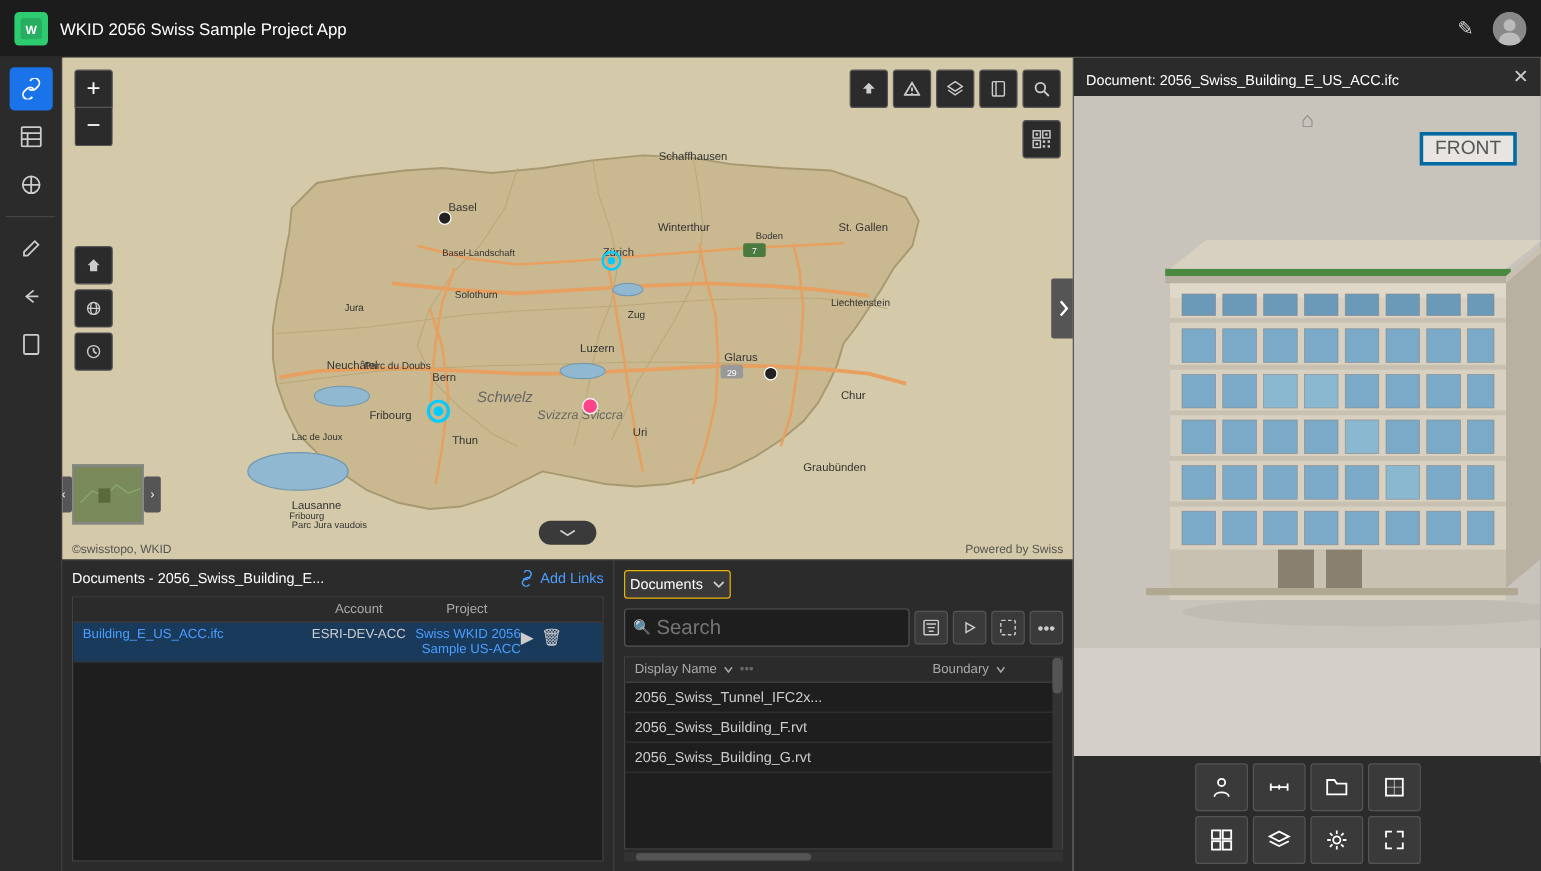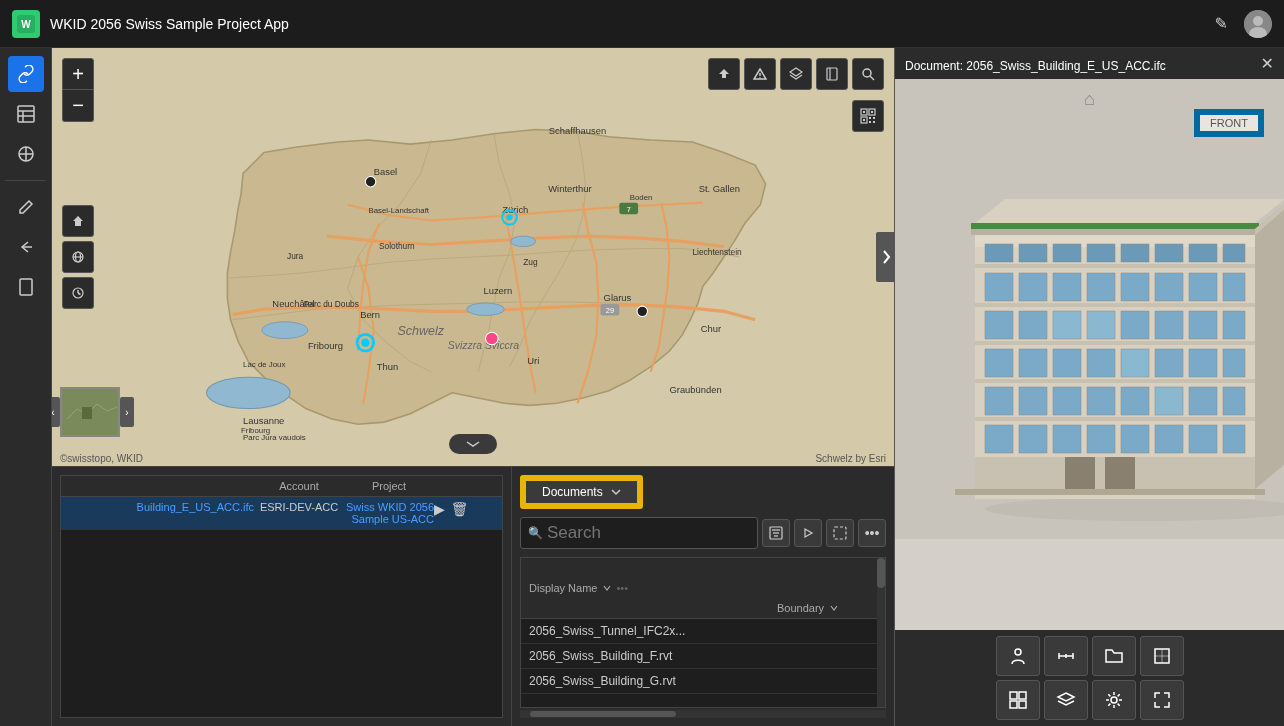--- a/index.html
+++ b/index.html
@@ -266,21 +266,21 @@
     .doc-table-col.project { width: 90px; text-align: center; }
     .doc-table-col.actions { width: 60px; }
     .doc-table-row {
       display: flex;
       padding: 4px 8px;
       border-bottom: 1px solid #333;
       align-items: flex-start;
     }
     .doc-table-row.selected { background: #1a3a5c; }
     .doc-cell { font-size: 11px; }
-    .doc-cell.name { flex: 1; color: #4a9eff; word-break: break-all; text-align: right; }
+    .doc-cell.name { flex: 1; color: #4a9eff; word-break: break-all; }
     .doc-cell.account { width: 90px; text-align: center; color: #ccc; }
     .doc-cell.project { width: 90px; text-align: right; }
     .doc-cell.project a { color: #4a9eff; text-decoration: none; }
     .doc-cell.actions { width: 60px; display: flex; gap: 6px; align-items: center; }
     .doc-action-btn { color: #ccc; cursor: pointer; font-size: 14px; }
 
     
     #doc-panel-right {
       flex: 1;
       background: #2b2b2b;
@@ -289,23 +289,23 @@
       padding: 8px;
     }
     .doc-right-header {
       display: flex;
       align-items: center;
       margin-bottom: 8px;
       gap: 6px;
     }
     .doc-dropdown {
       background: #3a3a3a;
-      border: 6px solid #eab308;
+      border: 1px solid #eab308;
       color: #fff;
-      padding: 4px 16px;
+      padding: 4px 4px;
       border-radius: 3px;
       font-size: 12px;
       display: flex; align-items: center; gap: 8px;
       cursor: pointer;
     }
     .doc-search-row {
       display: flex;
       align-items: center;
       gap: 4px;
       margin-bottom: 8px;
@@ -346,21 +346,21 @@
       border-bottom: 1px solid #444;
       padding: 4px 8px;
       align-items: center;
       gap: 12px;
     }
     .doc-list-col {
       color: #aaa; font-size: 11px;
       display: flex; align-items: center; gap: 2px;
     }
     .doc-list-col.display-name { flex: 1; }
-    .doc-list-col.boundary { width: 100px; margin-top: 40px; }
+    .doc-list-col.boundary { width: 100px; }
     .doc-list-row {
       padding: 5px 8px;
       border-bottom: 1px solid #333;
       color: #ccc; font-size: 12px;
       cursor: pointer;
     }
 
     
     #panel-3d {
       width: 390px;
@@ -660,21 +660,21 @@
               <circle cx="7" cy="7" r="5" fill="none" stroke="#ccc" stroke-width="1.2"></circle>
               <line x1="7" y1="4" x2="7" y2="7" stroke="#ccc" stroke-width="1.5"></line>
               <line x1="7" y1="7" x2="9.5" y2="8.5" stroke="#ccc" stroke-width="1.5"></line>
             </svg>
         </div>
       </div>
 
       
       <div class="map-footer">
         <span>©swisstopo, WKID</span>
-        <span>Schwelz by Esri</span>
+        <span>Powered by Swiss</span>
       </div>
 
       
       <div class="map-left-thumb" style="position:absolute; left:8px; bottom:28px;">
         <div style="position:relative; display:inline-block;">
           <div class="thumb-nav-btn" style="position:absolute; left:-14px; top:50%; transform:translateY(-50%); width:14px; height:30px; background:#555; display:flex; align-items:center; justify-content:center; cursor:pointer; color:#fff; font-size:10px; border-radius:2px;">‹</div>
           <div class="thumb-box" style="width:60px; height:50px; border:2px solid #888; background:#6b7a4a; overflow:hidden; display:flex; align-items:center; justify-content:center;">
             <svg width="56" height="46" viewBox="0 0 56 46">
                 <rect width="56" height="46" fill="#7a8a5a"></rect>
                 <path d="M5,30 L15,20 L25,25 L35,15 L45,22 L55,18" stroke="#8aaa6a" stroke-width="1" fill="none"></path>
@@ -696,20 +696,30 @@
       <div class="map-nav-right">
         <svg width="10" height="20" viewBox="0 0 10 20">
             <polyline points="3,4 8,10 3,16" stroke="#fff" stroke-width="2" fill="none"></polyline>
           </svg>
       </div>
     </div>
 
     <div id="bottom-panels">
 
       <div id="doc-panel-left">
+        <div class="doc-panel-header">
+          <span class="doc-panel-title">Documents - 2056_Swiss_Building_E...</span>
+          <div class="add-links-btn">
+            <svg width="14" height="14" viewBox="0 0 14 14">
+                <path d="M4 7a3 3 0 0 0 4.24 0l1.5-1.5a3 3 0 0 0-4.24-4.24l-.75.75" stroke="#4a9eff" stroke-width="1.2" fill="none"></path>
+                <path d="M10 7a3 3 0 0 0-4.24 0L4.26 8.5a3 3 0 0 0 4.24 4.24l.75-.75" stroke="#4a9eff" stroke-width="1.2" fill="none"></path>
+              </svg>
+            <span>Add Links</span>
+          </div>
+        </div>
 
         <div class="doc-table">
           <div class="doc-table-header">
             <div class="doc-table-col name"></div>
             <div class="doc-table-col account">Account</div>
             <div class="doc-table-col project">Project</div>
             <div class="doc-table-col actions"></div>
           </div>
           <div class="doc-table-row selected">
             <div class="doc-cell name">Building_E_US_ACC.ifc</div>
@@ -793,21 +803,21 @@
 
   <div id="panel-3d">
     <div class="panel-3d-header">
       <span class="panel-3d-title">Document: 2056_Swiss_Building_E_US_ACC.ifc</span>
       <span class="panel-3d-close">✕</span>
     </div>
     <div class="panel-3d-body">
 
       <div style="position:absolute; top:10px; left:50%; transform:translateX(-50%); z-index:5; color:#888; font-size:18px; cursor:pointer;">⌂</div>
 
-      <div style="position:absolute; top:30px; right:20px; background:#e8e5e0; border:6px solid #0369a1; padding:2px 10px; font-size:11px; color:#555; z-index:5;">FRONT</div>
+      <div style="position:absolute; top:30px; right:20px; background:#e8e5e0; border:3px solid #0369a1; padding:2px 10px; font-size:16px; color:#555; z-index:5;">FRONT</div>
 
       <svg width="390" height="460" viewBox="0 0 390 460" style="position:absolute; top:0; left:0;">
 
         <rect width="390" height="460" fill="#c8c4bc"></rect>
 
         <ellipse cx="250" cy="430" rx="160" ry="12" fill="#b8b4ac" opacity="0.5"></ellipse>
 
         <rect x="80" y="160" width="280" height="260" fill="#d8d0c0"></rect>
 
         <rect x="80" y="150" width="280" height="18" fill="#e0d8c8"></rect>

